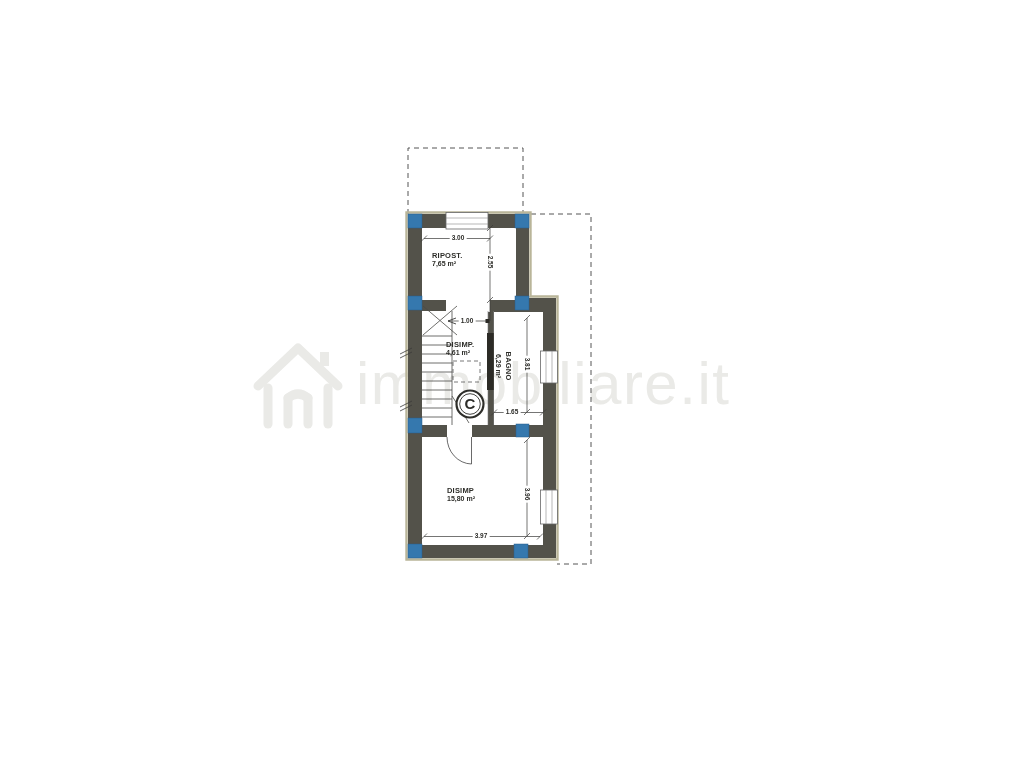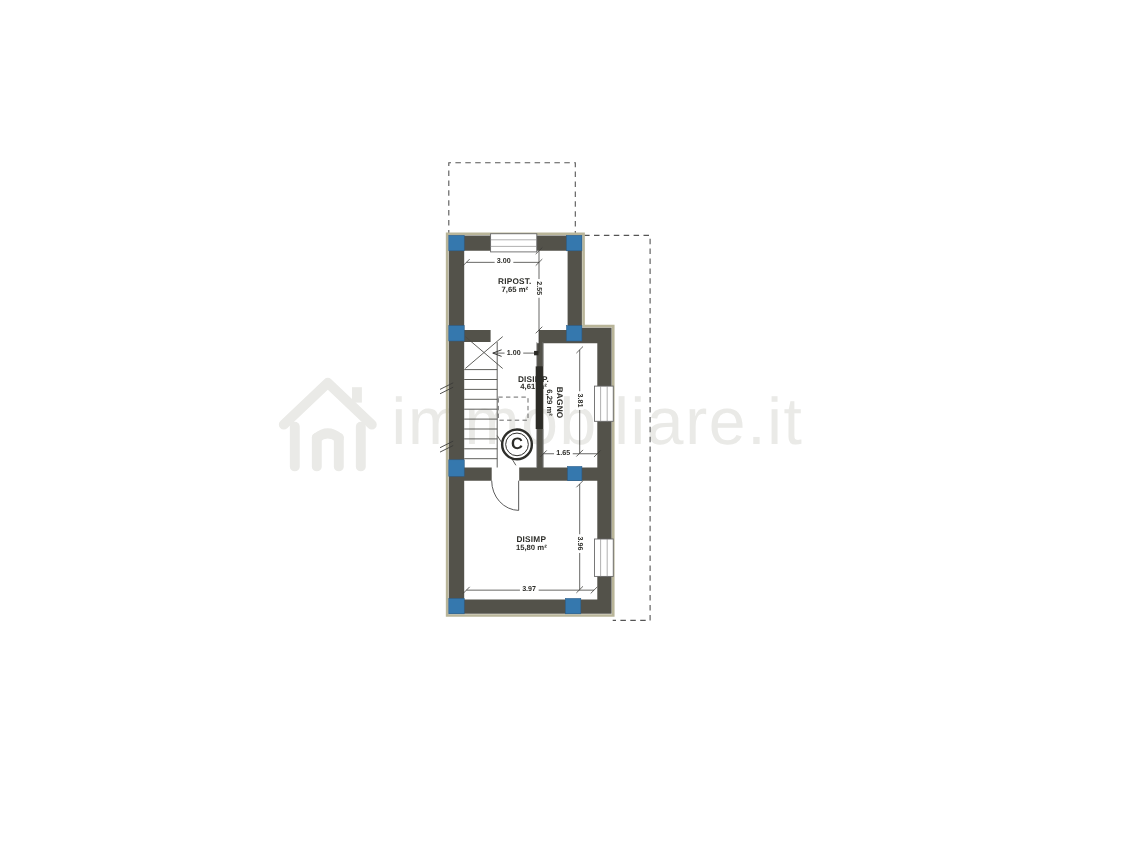--- a/index.html
+++ b/index.html
@@ -14,21 +14,21 @@
     left:250px;top:334px;height:100px;width:540px;
     display:flex;align-items:center;gap:10px;
     z-index:1;pointer-events:none;
   }
   .watermark-text{
     font-size:60px;font-weight:400;letter-spacing:1.5px;
     color:#eaeae7;line-height:1;white-space:nowrap;
   }
   
   .plan-svg{left:0;top:0;z-index:2;}
-  .label{z-index:3;color:#2d2d29;line-height:1.25;text-align:center;}
+  .label{z-index:3;color:#2d2d29;line-height:1.25;text-align:left;}
   .room-name{font-size:7.5px;font-weight:700;letter-spacing:.2px;}
   .room-area{font-size:7px;font-weight:600;}
   .dim{
     z-index:3;font-size:6.5px;font-weight:600;color:#2d2d29;
     background:#ffffff;padding:0 2px;line-height:1.1;white-space:nowrap;
     transform:translate(-50%,-50%);
   }
   .dim.rot{transform:translate(-50%,-50%) rotate(90deg);}
   .stair-letter{
     z-index:4;font-size:15px;font-weight:700;color:#2d2d29;
@@ -146,21 +146,21 @@
     <circle cx="470" cy="404" r="13.5" fill="#ffffff" stroke="#2e2e2a" stroke-width="2.2"></circle>
     <circle cx="470" cy="404" r="10.3" fill="none" stroke="#2e2e2a" stroke-width="0.9"></circle>
   </g>
 </svg>
 
 <div class="abs label" style="left:432px;top:251px;width:72px;">
   <div class="room-name">RIPOST.</div>
   <div class="room-area">7,65 m²</div>
 </div>
 
-<div class="abs label" style="left:460px;top:340px;width:50px;">
+<div class="abs label" style="left:446px;top:340px;width:50px;">
   <div class="room-name">DISIMP.</div>
   <div class="room-area">4,61 m²</div>
 </div>
 
 <div class="abs rot-block" style="left:504px;top:366px;">
   <div class="room-name">BAGNO</div>
   <div class="room-area">6,29 m²</div>
 </div>
 
 <div class="abs label" style="left:447px;top:486px;width:72px;">

